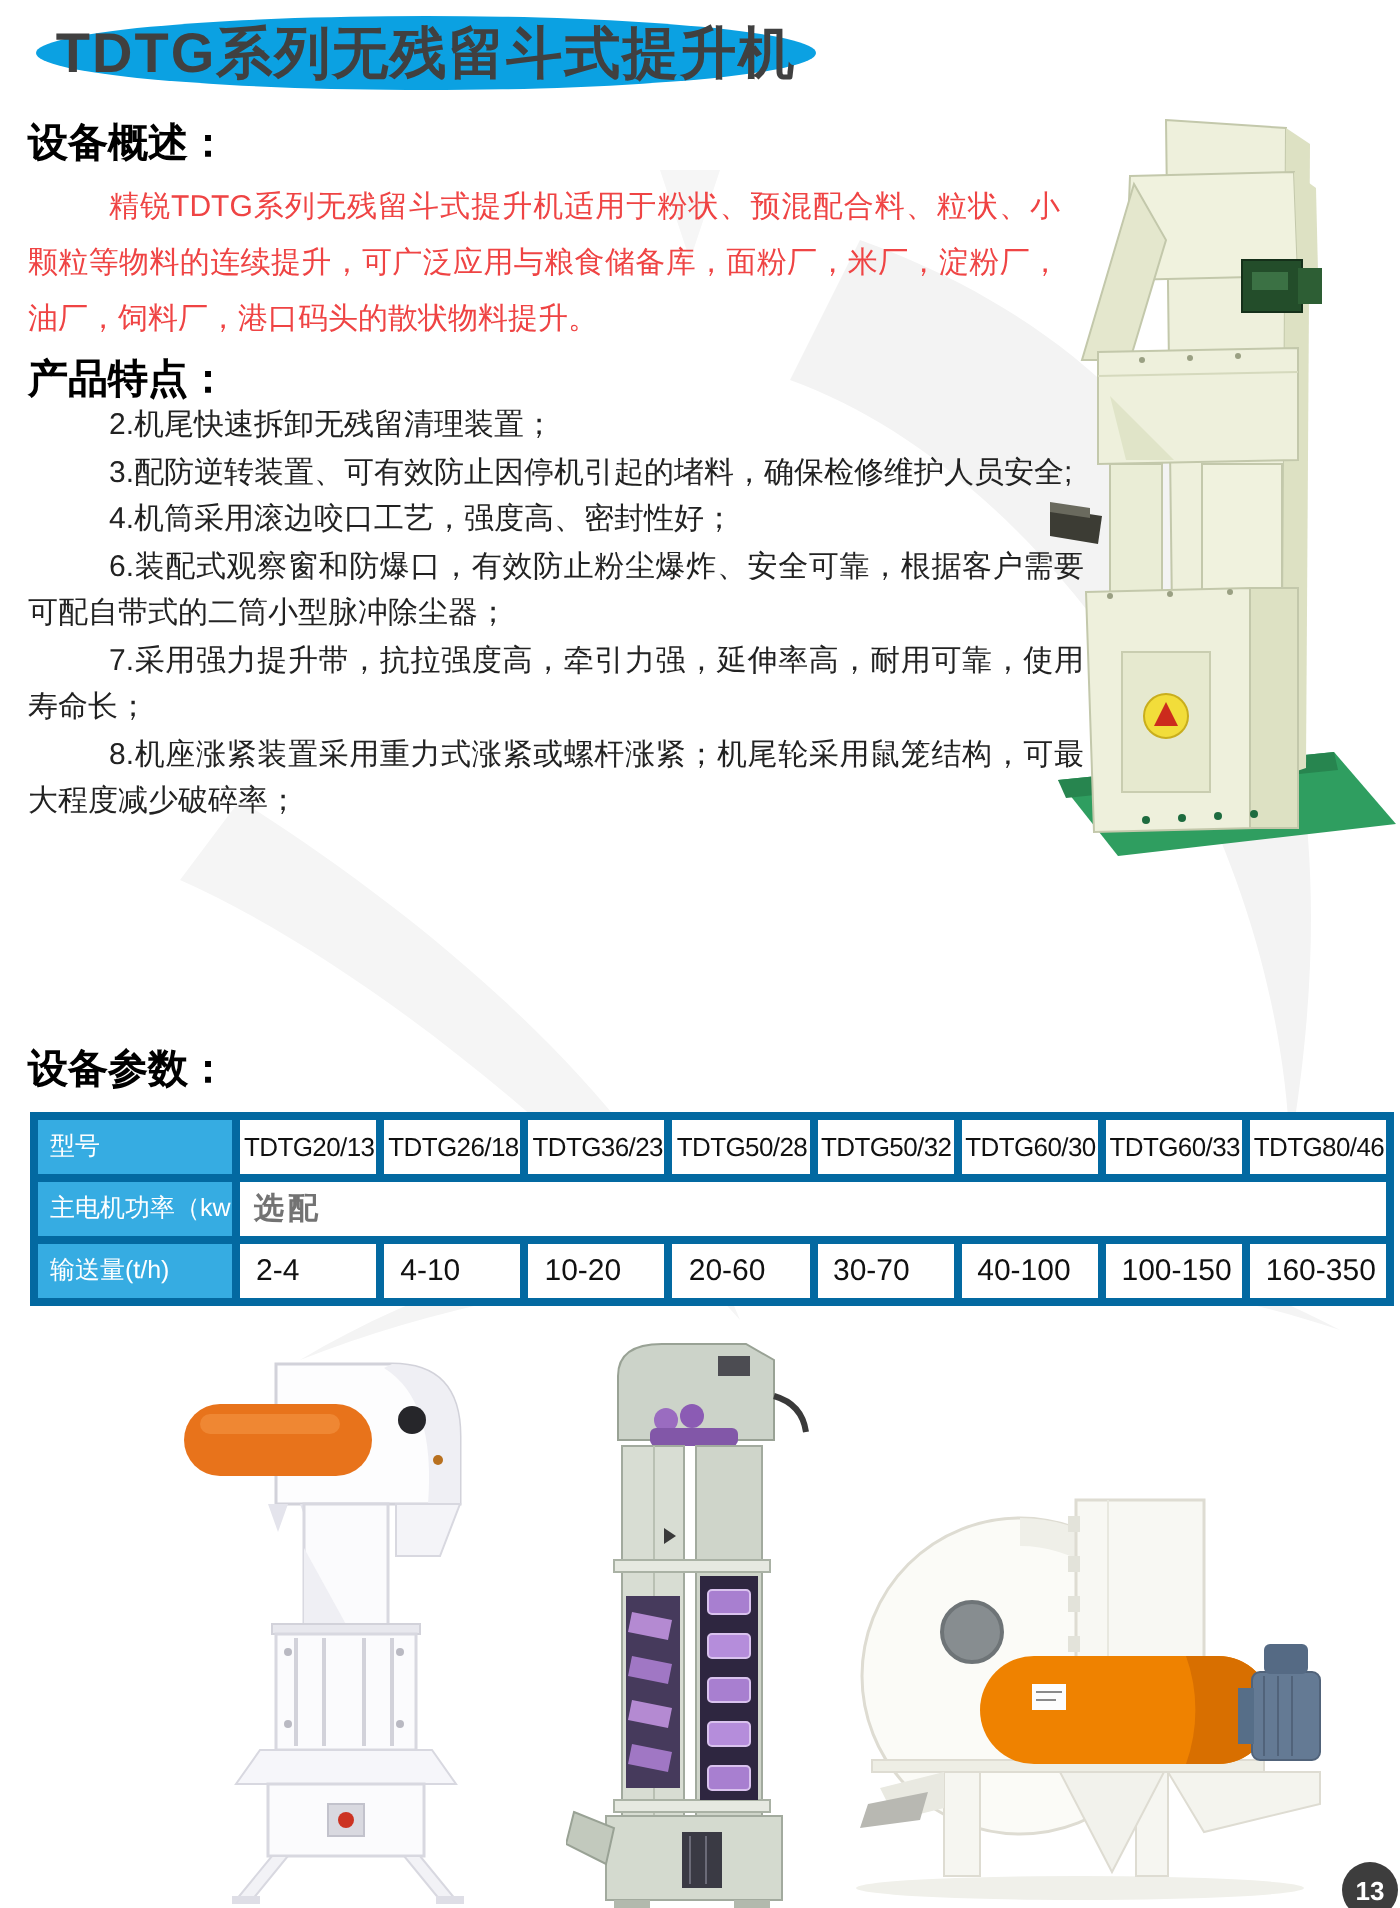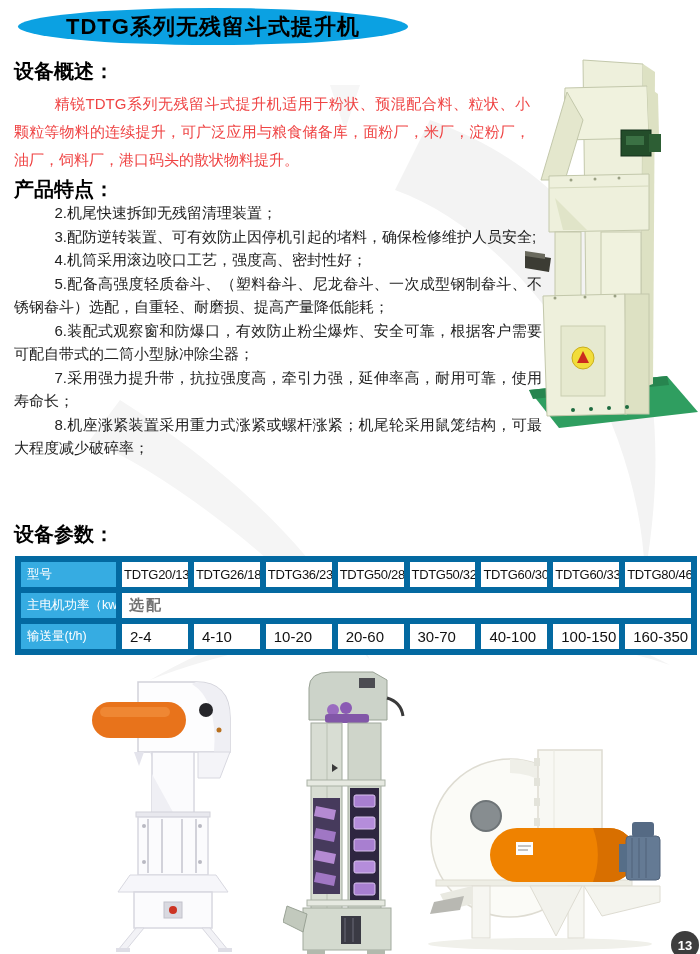--- a/index.html
+++ b/index.html
@@ -11,21 +11,21 @@
   }
   .watermark { position:absolute; left:0; top:0; width:700px; height:954px; z-index:0; }
   .layer { position:relative; z-index:1; }
 
   
   .banner {
     position:absolute; left:18px; top:8px; width:390px; height:37px;
     background:#0ba1e2; border-radius:50%;
     display:flex; align-items:center; justify-content:center;
   }
-  .banner-title { color:#000000; font-size:22px; font-weight:bold; letter-spacing:1px; white-space:nowrap; }
+  .banner-title { color:#404040; font-size:28px; font-weight:bold; letter-spacing:1px; white-space:nowrap; }
 
   
   .h-sec { position:absolute; left:14px; font-size:20px; font-weight:bold; color:#000; }
   .h-overview { top:58px; }
   .h-features { top:176px; }
   .h-params   { top:521px; }
 
   
   .para {
     position:absolute; left:14px; top:90px; width:516px;
@@ -34,21 +34,21 @@
   }
   .feats { position:absolute; left:14px; top:201px; width:528px; }
   .feat {
     font-size:15px; line-height:23.5px; color:#222;
     text-indent:2.7em; text-align:justify;
   }
 
   
   .tbl-wrap { position:absolute; left:15px; top:556px; width:682px; }
   table.params { border-collapse:collapse; table-layout:fixed; width:682px; background:#fff; }
-  table.params td { border:6px solid #0369a1; height:31px; overflow:hidden; white-space:nowrap; }
+  table.params td { border:4px solid #0369a1; height:31px; overflow:hidden; white-space:nowrap; }
   td.hd {
     width:101px; background:#36ace2; color:#ffffff;
     font-size:12.5px; padding-left:6px; font-weight:normal;
   }
   td.md { font-size:13px; color:#111; padding-left:2px; letter-spacing:-0.3px; }
   td.sel { font-size:15px; color:#737373; padding-left:7px; font-weight:bold; letter-spacing:2px; }
   td.cap { font-size:15px; color:#111; padding-left:8px; }
 
   
   .photo { position:absolute; }
@@ -87,21 +87,20 @@
     <div class="h-sec h-overview">设备概述：</div>
     <div class="h-sec h-features">产品特点：</div>
     <div class="h-sec h-params">设备参数：</div>
 
     <p class="para">精锐TDTG系列无残留斗式提升机适用于粉状、预混配合料、粒状、小颗粒等物料的连续提升，可广泛应用与粮食储备库，面粉厂，米厂，淀粉厂，油厂，饲料厂，港口码头的散状物料提升。</p>
 
     <div class="feats">
       <p class="feat">2.机尾快速拆卸无残留清理装置；</p>
       <p class="feat">3.配防逆转装置、可有效防止因停机引起的堵料，确保检修维护人员安全;</p>
       <p class="feat">4.机筒采用滚边咬口工艺，强度高、密封性好；</p>
-      <p class="feat">5.配备高强度轻质畚斗、（塑料畚斗、尼龙畚斗、一次成型钢制畚斗、不锈钢畚斗）选配，自重轻、耐磨损、提高产量降低能耗；</p>
       <p class="feat">6.装配式观察窗和防爆口，有效防止粉尘爆炸、安全可靠，根据客户需要可配自带式的二筒小型脉冲除尘器；</p>
       <p class="feat">7.采用强力提升带，抗拉强度高，牵引力强，延伸率高，耐用可靠，使用寿命长；</p>
       <p class="feat">8.机座涨紧装置采用重力式涨紧或螺杆涨紧；机尾轮采用鼠笼结构，可最大程度减少破碎率；</p>
     </div>
 
     <div class="tbl-wrap">
       <table class="params">
         <tbody>
             <tr>
           <td class="hd">型号</td>

